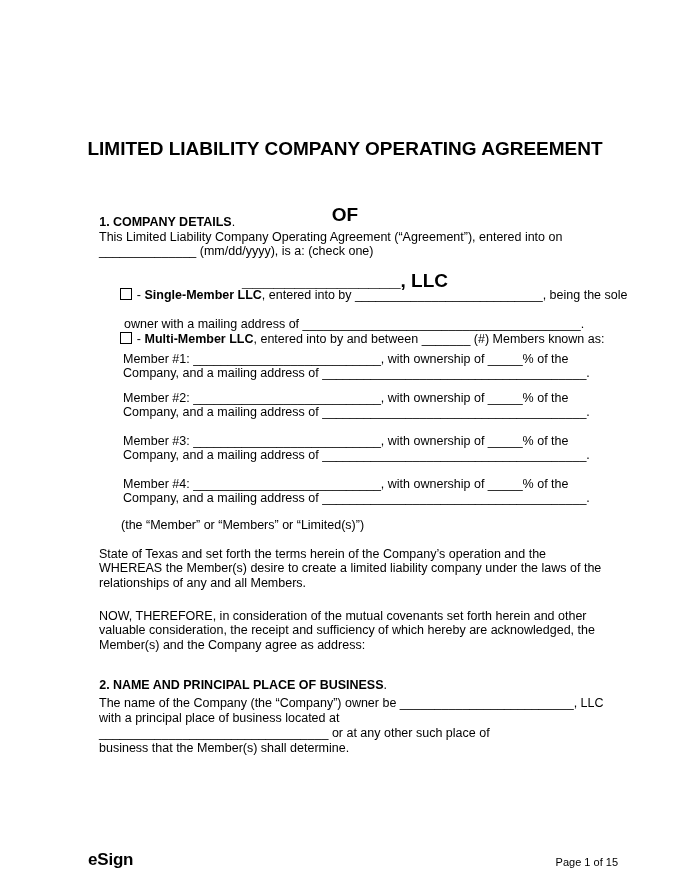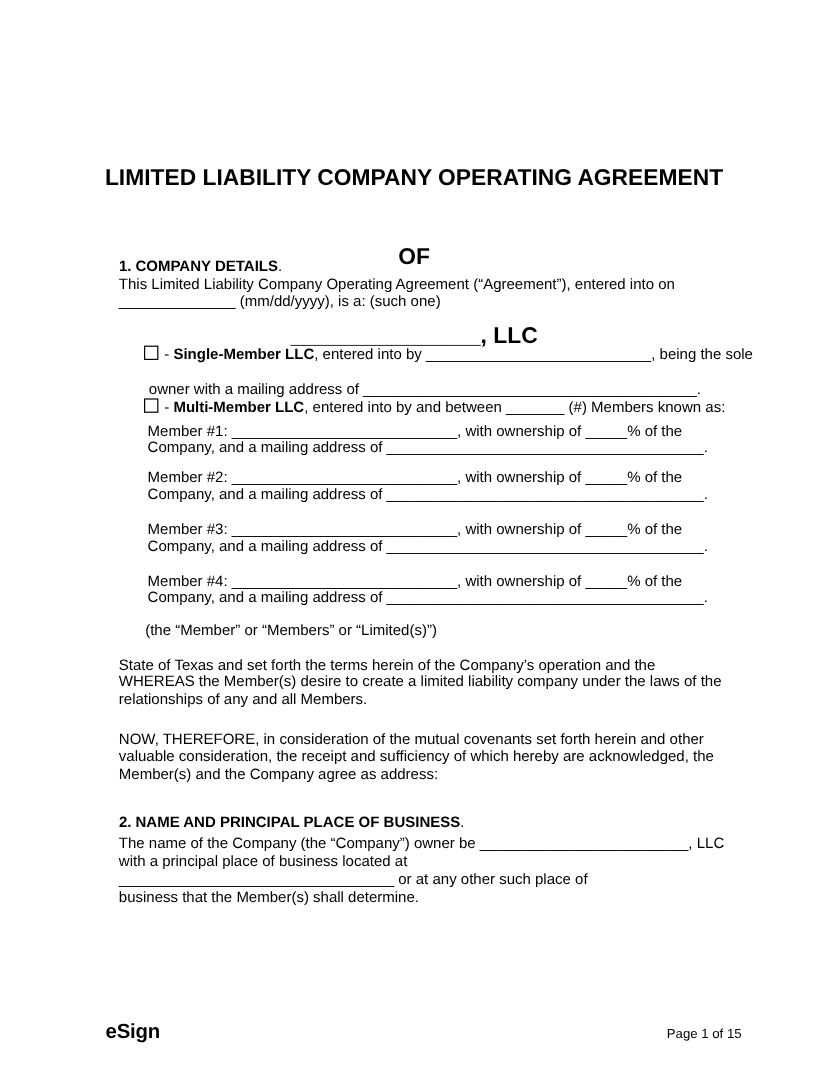--- a/index.html
+++ b/index.html
@@ -64,21 +64,21 @@
     <div class="ln">OF</div>
     <div class="ln">_______________, LLC</div>
   </div>
 
   <div class="abs heading-row" style="top:189px">
     <span class="num">1.</span><span class="b">COMPANY DETAILS</span><span>.</span>
   </div>
 
   <div class="abs indent1" style="top:218px">
     <div class="ln">This Limited Liability Company Operating Agreement (“Agreement”), entered into on</div>
-    <div class="ln">______________ (mm/dd/yyyy), is a: (such one)</div>
+    <div class="ln">______________ (mm/dd/yyyy), is a: (check one)</div>
   </div>
 
   <div class="abs indent1" style="top:262px">
     <div class="ln">
       <span class="checkbox"></span><span>- </span><span class="b">Single-Member LLC</span><span>, entered into by ___________________________, being the sole</span>
     </div>
     <div class="ln cb-line2">owner with a mailing address of ________________________________________.</div>
   </div>
 
   <div class="abs indent1" style="top:306px">

